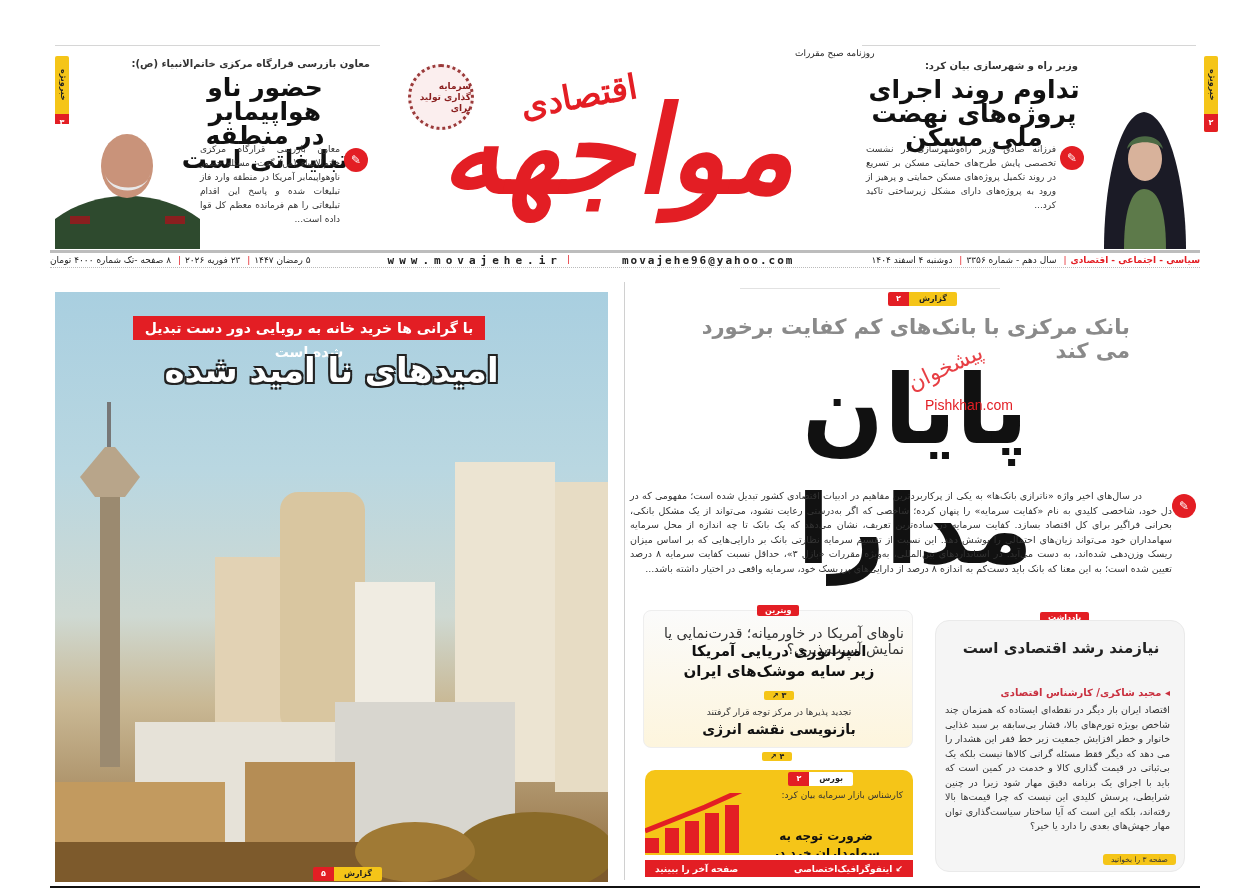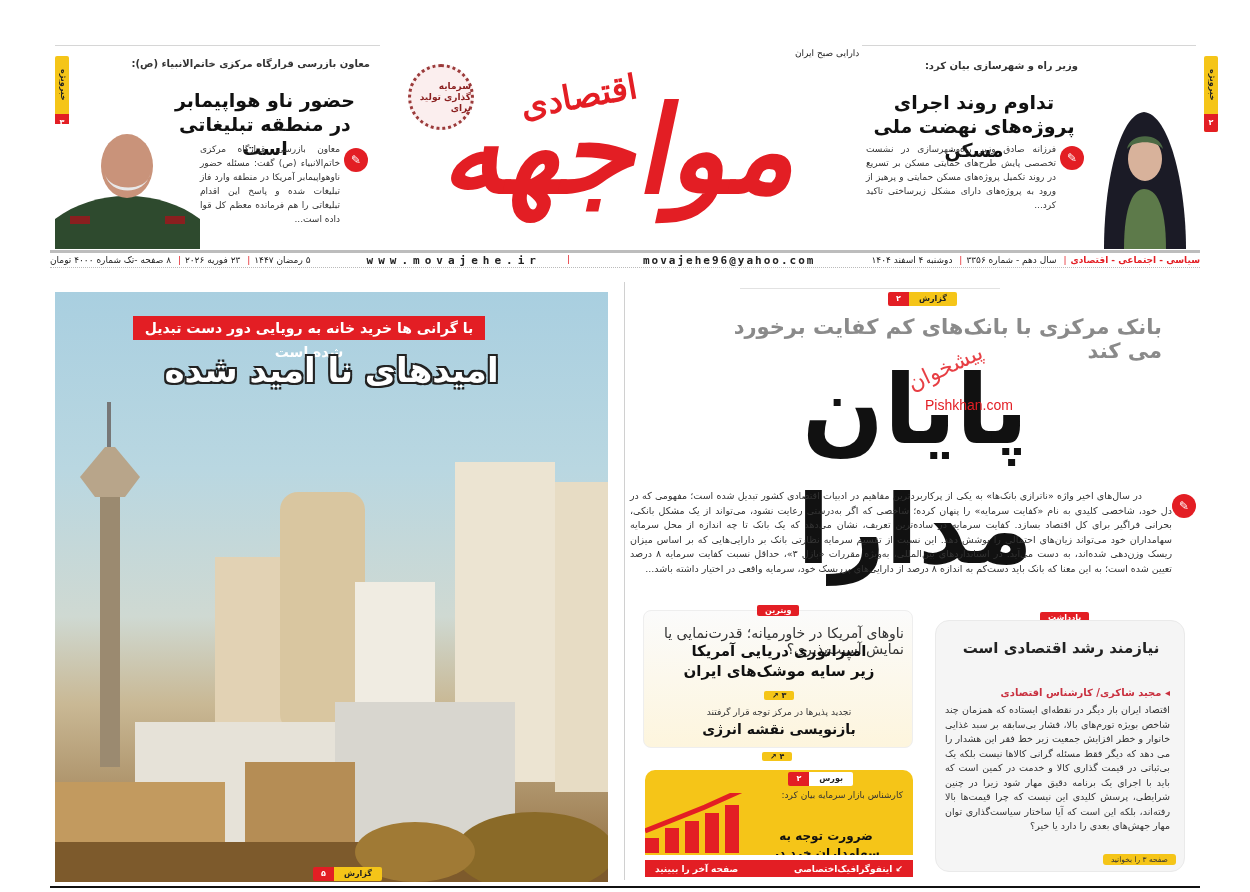--- a/index.html
+++ b/index.html
@@ -7,21 +7,21 @@
   body { font-family: "DejaVu Sans", sans-serif; color: #1a1a1a; position: relative; direction: rtl; }
   .abs { position: absolute; }
 
   
   .top-box { position: absolute; top: 45px; height: 203px; border-top: 1px solid #d6d6d6; }
   .tag-vert { position: absolute; width: 14px; background: #f5c518; border-radius: 2px; overflow: hidden; }
   .tag-vert .tv-label { writing-mode: vertical-rl; font-size: 8px; font-weight: bold; color: #222; padding: 4px 1px; height: 58px; text-align: center; }
   .tag-vert .tv-num { background: #e31e24; color: #fff; font-size: 8px; font-weight: bold; text-align: center; height: 18px; line-height: 18px; }
 
   .kicker { font-size: 10px; color: #333; font-weight: bold; }
-  .top-headline { font-size: 19px; font-weight: bold; line-height: 24px; color: #111; text-align: center; margin-top: 12px; }
+  .top-headline { font-size: 25px; font-weight: bold; line-height: 24px; color: #111; text-align: center; }
   .top-body { font-size: 9px; line-height: 14px; color: #333; text-align: justify; }
   .red-dot { position: absolute; width: 24px; height: 24px; border-radius: 50%; background: #e31e24; color: #fff; font-size: 12px; text-align: center; line-height: 24px; font-weight: bold; }
 
   .portrait { position: absolute; overflow: hidden; }
 
   
   .logo-main { position: absolute; font-family: "DejaVu Serif", serif; color: #e31e24; font-weight: bold; }
   .seal { position: absolute; width: 66px; height: 66px; border-radius: 50%; border: 3px dotted #9b3a3a; background: #fbeeee; display: flex; align-items: center; justify-content: center; color: #8a1f1f; font-size: 9px; text-align: right; line-height: 11px; font-weight: bold; }
 
   
@@ -38,21 +38,21 @@
   .red-tag { position: absolute; background: #e31e24; color: #fff; font-size: 8px; font-weight: bold; padding: 1px 8px; border-radius: 2px; }
 
   
   .photo { position: absolute; left: 55px; top: 292px; width: 553px; height: 590px; overflow: hidden;
     background: linear-gradient(180deg, #a9cfe0 0%, #b9d7e1 30%, #cfd9d2 55%, #c9b894 70%, #8f6a3c 100%); }
   .photo-banner { position: absolute; left: 78px; top: 24px; width: 352px; height: 24px; background: #e31e24; color: #fff; font-size: 14px; font-weight: bold; text-align: center; line-height: 24px; }
   .photo-title { position: absolute; left: 0; width: 553px; top: 58px; text-align: center; color: #fff; font-size: 34px; font-weight: bold; text-shadow: 2px 2px 0 #222, -2px -2px 0 #222, 2px -2px 0 #222, -2px 2px 0 #222; }
 
   
   .divider-v { position: absolute; left: 624px; top: 282px; width: 1px; height: 598px; background: #d0d0d0; }
-  .sub-head { position: absolute; left: 700px; top: 315px; width: 430px; text-align: right; color: #8a8a8a; font-size: 21px; font-weight: bold; margin-left: 32px; }
+  .sub-head { position: absolute; left: 700px; top: 315px; width: 430px; text-align: right; color: #8a8a8a; font-size: 21px; font-weight: bold; }
   .main-head { position: absolute; left: 700px; top: 350px; width: 430px; text-align: center; font-size: 96px; font-weight: bold; color: #111; line-height: 120px; letter-spacing: -2px; }
   .watermark { position: absolute; left: 905px; top: 355px; color: #e31e24; font-family: "DejaVu Serif", serif; font-size: 22px; transform: rotate(-25deg); opacity: 0.85; }
   .watermark-en { position: absolute; left: 925px; top: 397px; color: #e31e24; font-size: 14px; font-family: "Liberation Sans", sans-serif; direction: ltr; }
   .lead { position: absolute; left: 630px; top: 489px; width: 568px; font-size: 9.5px; line-height: 14.5px; color: #333; text-align: justify; text-indent: 30px; }
 
   
   .opinion { position: absolute; left: 935px; top: 620px; width: 250px; height: 252px; background: #f5f5f5; border-radius: 14px; border: 1px solid #eaeaea; }
   .opinion h3 { position: absolute; top: 14px; left: 0; width: 250px; text-align: center; font-size: 15px; line-height: 26px; color: #222; }
   .opinion .author { position: absolute; top: 66px; right: 14px; font-size: 10px; color: #c9303f; font-weight: bold; }
   .opinion .ob { position: absolute; top: 82px; right: 14px; width: 225px; font-size: 9.5px; line-height: 14.5px; color: #333; text-align: justify; }
@@ -119,32 +119,32 @@
   <div class="kicker abs" style="right:10px; top:12px;">معاون بازرسی قرارگاه مرکزی خاتم‌الانبیاء (ص):</div>
   <div class="top-headline abs" style="right:15px; top:30px; width:200px;">
     <div>حضور ناو هواپیمابر</div>
     <div>در منطقه تبلیغاتی است</div>
   </div>
   <div class="red-dot" style="right:12px; top:102px;">✎</div>
   <div class="top-body abs" style="right:40px; top:96px; width:140px;">معاون بازرسی قرارگاه مرکزی خاتم‌الانبیاء (ص) گفت: مسئله حضور ناوهواپیمابر آمریکا در منطقه وارد فاز تبلیغات شده و پاسخ این اقدام تبلیغاتی را هم فرمانده معظم کل قوا داده است...</div>
 </div>
 
 <div class="seal" style="left:408px; top:64px;">سرمایه گذاری تولید برای</div>
-<div class="abs" style="left:795px; top:48px; font-size:9px; color:#222; font-family:'DejaVu Serif', serif;">دارایی صبح ایران</div>
+<div class="abs" style="left:795px; top:48px; font-size:9px; color:#222; font-family:'DejaVu Serif', serif;">روزنامه صبح مقررات</div>
 <div class="logo-main" style="left:412px; top:60px; width:430px; text-align:center; font-size:120px; line-height:180px; transform: skewX(-12deg);">مواجهه</div>
 <div class="logo-main" style="left:520px; top:76px; font-size:34px; transform: rotate(-10deg);">اقتصادی</div>
 
 <div class="info-bar">
   <div>
     <span class="info-red">سیاسی - اجتماعی - اقتصادی</span><span class="sep">|</span>
     <span>سال دهم - شماره ۳۳۵۶</span><span class="sep">|</span>
     <span>دوشنبه</span>
     <span>۴ اسفند ۱۴۰۴</span>
   </div>
-  <div style="display:flex; gap:22px; direction:ltr;">
+  <div style="display:flex; gap:1px; direction:ltr;">
     <span class="site">www.movajehe.ir</span>
     <span class="sep">|</span>
     <span class="mail">movajehe96@yahoo.com</span>
   </div>
   <div>
     <span>۵ رمضان ۱۴۴۷</span><span class="sep">|</span>
     <span>۲۳ فوریه ۲۰۲۶</span><span class="sep">|</span>
     <span>۸ صفحه -تک شماره ۴۰۰۰ تومان</span>
   </div>
 </div>

